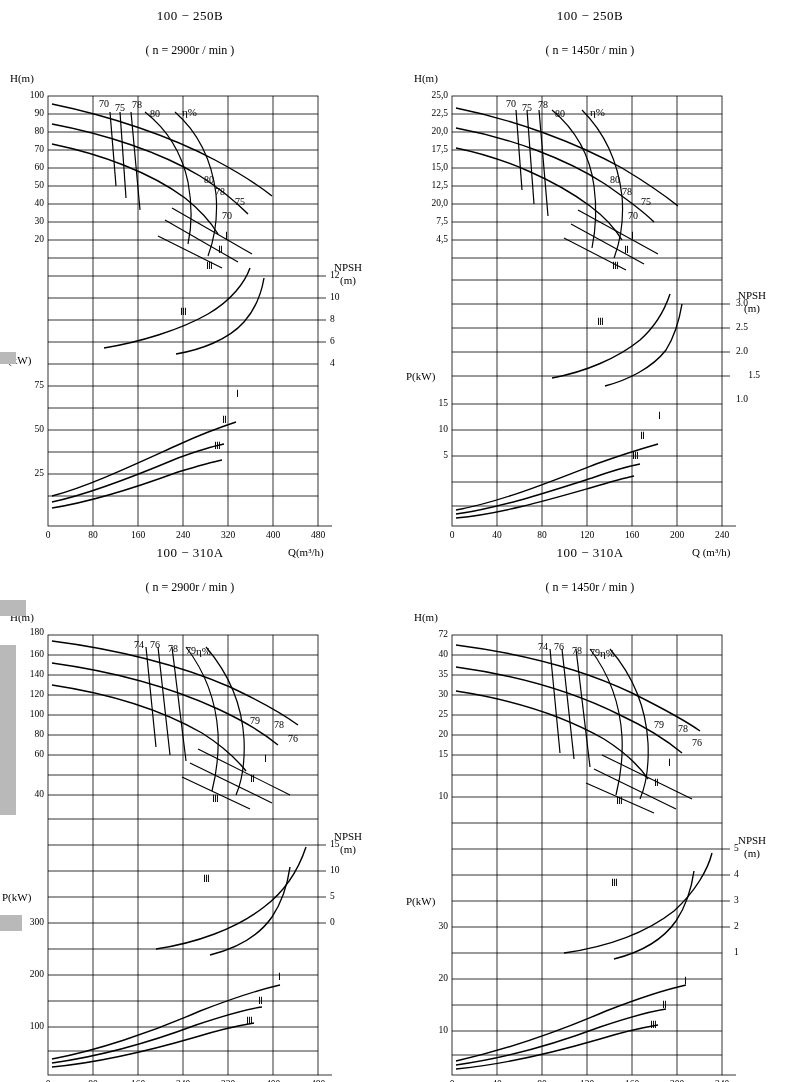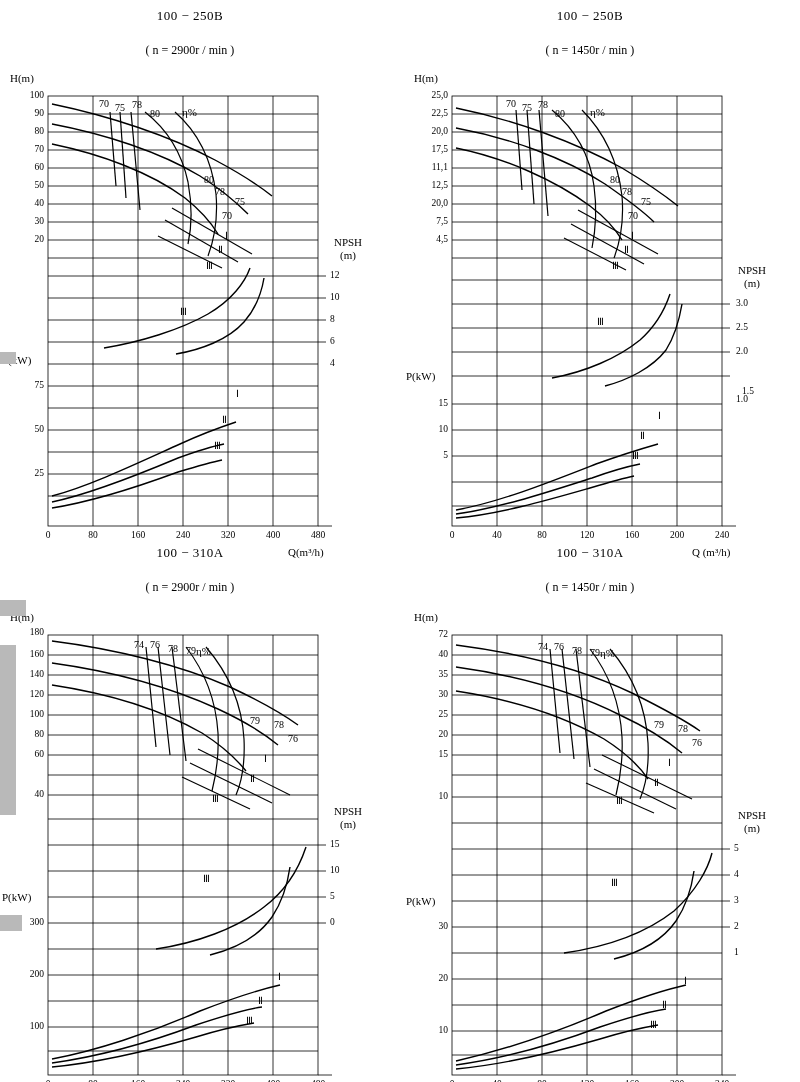--- a/index.html
+++ b/index.html
@@ -37,20 +37,21 @@
   .eta{
     position:absolute;
     font-size:11px;
     white-space:nowrap;
   }
   .npsh{
     position:absolute;
     font-size:11px;
     text-align:center;
     line-height:1.15;
+    margin-top:25px;
   }
   .roman{
     position:absolute;
     font-size:10px;
     white-space:nowrap;
   }
   .tick{
     position:absolute;
     font-size:9.5px;
     white-space:nowrap;
@@ -286,34 +287,34 @@
       </g>
       <g stroke="#000" stroke-width="0.8" fill="none">
         <line x1="322" y1="468" x2="336" y2="468"></line>
       </g>
     </svg>
 
     <div class="tick" style="left:10px;top:32px;width:38px;">25,0</div>
     <div class="tick" style="left:10px;top:50px;width:38px;">22,5</div>
     <div class="tick" style="left:10px;top:68px;width:38px;">20,0</div>
     <div class="tick" style="left:10px;top:86px;width:38px;">17,5</div>
-    <div class="tick" style="left:10px;top:104px;width:38px;">11,1</div>
+    <div class="tick" style="left:10px;top:104px;width:38px;">15,0</div>
     <div class="tick" style="left:10px;top:122px;width:38px;">12,5</div>
     <div class="tick" style="left:10px;top:140px;width:38px;">20,0</div>
     <div class="tick" style="left:10px;top:158px;width:38px;">7,5</div>
     <div class="tick" style="left:10px;top:176px;width:38px;">4,5</div>
 
     <div class="tick" style="left:16px;top:340px;width:32px;">15</div>
     <div class="tick" style="left:16px;top:366px;width:32px;">10</div>
     <div class="tick" style="left:16px;top:392px;width:32px;">5</div>
 
     <div class="tick" style="left:336px;top:240px;width:24px;text-align:left;">3.0</div>
     <div class="tick" style="left:336px;top:264px;width:24px;text-align:left;">2.5</div>
     <div class="tick" style="left:336px;top:288px;width:24px;text-align:left;">2.0</div>
-    <div class="tick" style="left:336px;top:328px;width:24px;text-align:center;">1.5</div>
+    <div class="tick" style="left:336px;top:312px;width:24px;text-align:right;">1.5</div>
     <div class="tick" style="left:336px;top:336px;width:24px;text-align:left;">1.0</div>
 
     <div class="tickx" style="left:44px;top:472px;width:16px;">0</div>
     <div class="tickx" style="left:87px;top:472px;width:20px;">40</div>
     <div class="tickx" style="left:130px;top:472px;width:24px;">80</div>
     <div class="tickx" style="left:175px;top:472px;width:24px;">120</div>
     <div class="tickx" style="left:220px;top:472px;width:24px;">160</div>
     <div class="tickx" style="left:265px;top:472px;width:24px;">200</div>
     <div class="tickx" style="left:310px;top:472px;width:24px;">240</div>
 

